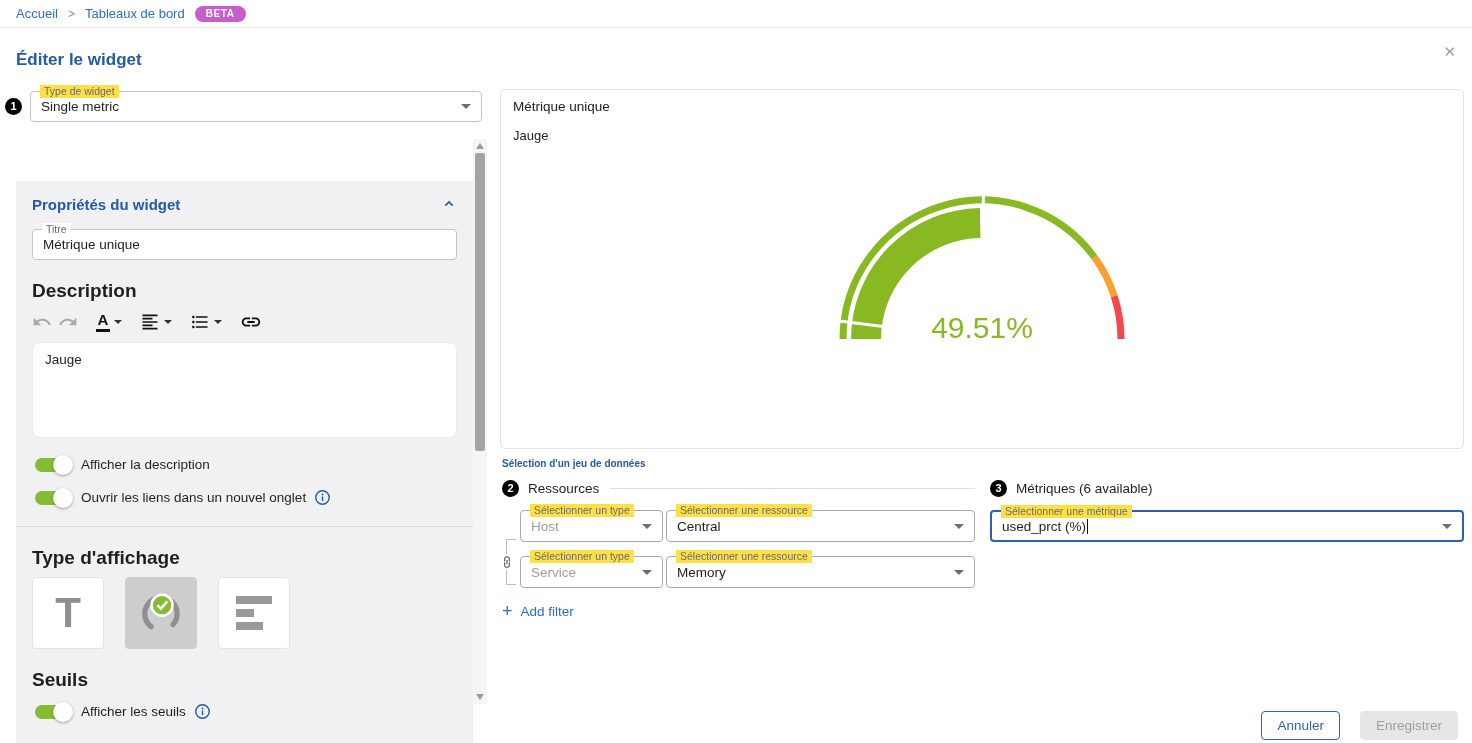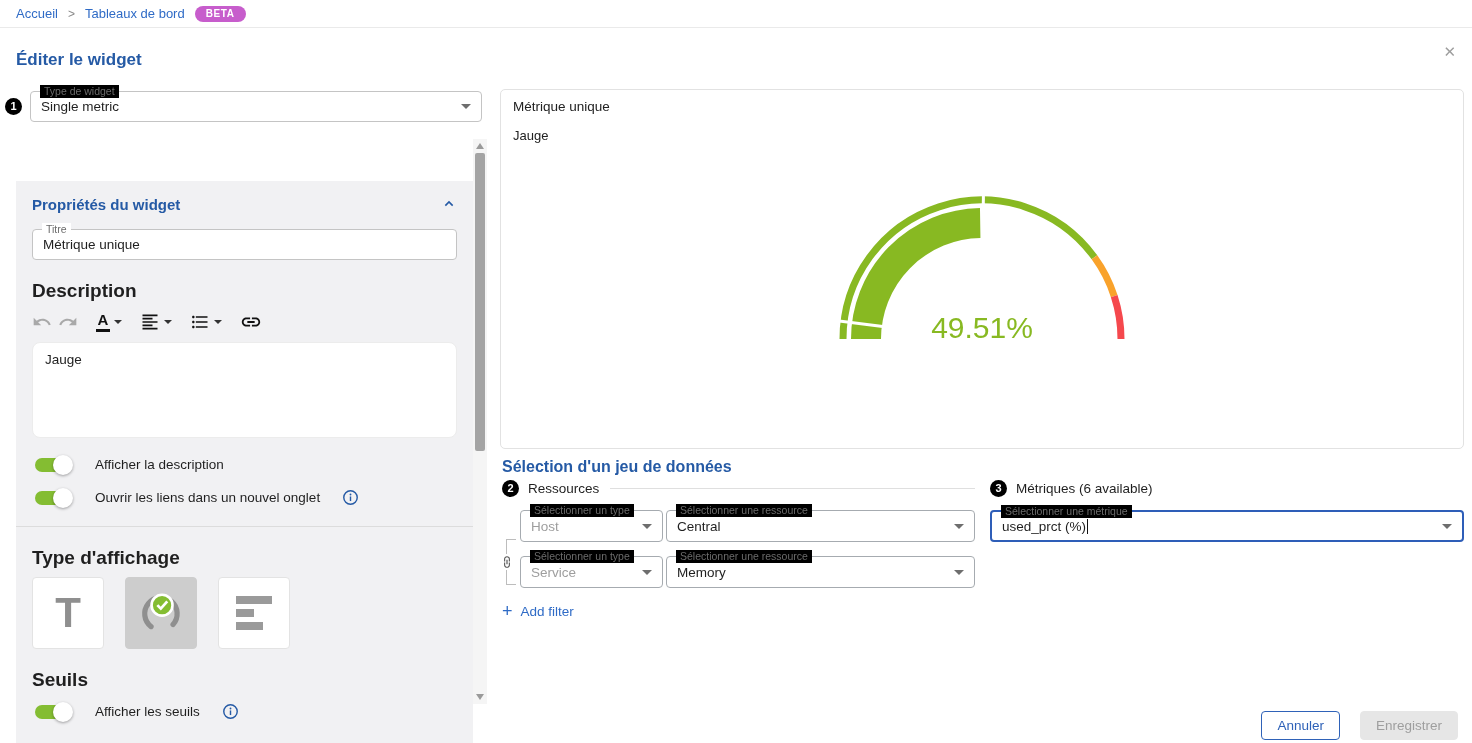--- a/index.html
+++ b/index.html
@@ -17,21 +17,21 @@
                padding:3px 11px; border-radius:11px; line-height:1; }
   
   .editor { position:relative; height:716px; border-top:1px solid #eaeaea; }
   .editor-title { position:absolute; left:16px; top:22px; font-size:17px; font-weight:bold; color:#255aa5; }
   .close-btn { position:absolute; right:16px; top:16px; color:#9e9e9e; font-size:15px; cursor:pointer; line-height:1; }
   .step-circle { width:17px; height:17px; border-radius:50%; background:#000; color:#fff; font-size:11px;
                  font-weight:bold; display:flex; align-items:center; justify-content:center; flex:none; line-height:1; }
   
   .mui-field { position:relative; border:1px solid #c4c4c4; border-radius:4px; background:#fff; height:31px;
                display:flex; align-items:center; padding:0 10px; font-size:13.5px; cursor:pointer; }
-  .mui-field .flabel { position:absolute; top:-7px; left:9px; background:#000000; padding:0 4px; font-size:10.5px;
+  .mui-field .flabel { position:absolute; top:-7px; left:9px; background:#fde047; padding:0 4px; font-size:10.5px;
                        color:#6b6b6b; white-space:nowrap; line-height:1.2; cursor:default; }
   .caret { width:0; height:0; border-left:5px solid transparent; border-right:5px solid transparent;
            border-top:5px solid #6e6e6e; margin-left:auto; flex:none; }
   .type-row { position:absolute; left:5px; top:63px; width:477px; display:flex; align-items:center; gap:8px; }
   .type-row .mui-field { flex:1; }
   
   .left-panel { position:absolute; left:16px; top:111px; width:457px; height:565px; background:#f1f1f3;
                 padding:14px 16px 0 16px; overflow:hidden;margin-top:42px; }
   .section-head { display:flex; justify-content:space-between; align-items:center; height:18px; }
   .section-head .sh-title { color:#255aa5; font-weight:bold; font-size:15px; }
@@ -43,21 +43,21 @@
   .tb-btn { display:flex; align-items:center; cursor:pointer; margin-right:6px; }
   .tb-btn svg { display:block; }
   .tb-caret { width:0; height:0; border-left:4px solid transparent; border-right:4px solid transparent;
               border-top:4px solid #333; margin-left:4px; }
   .tb-gap { width:12px; }
   .a-icon { display:flex; flex-direction:column; align-items:center; }
   .a-icon .a-letter { font-size:15px; font-weight:bold; line-height:1; color:#111; }
   .a-icon .a-bar { width:14px; height:3px; background:#111; margin-top:2px; }
   .desc-box { margin-top:8px; background:#fff; border:1px solid #ececec; border-radius:8px; height:96px;
               padding:9px 12px; font-size:13.5px; color:#222; cursor:text; }
-  .toggle-row { display:flex; align-items:center; gap:26px; margin-top:16px; height:21px; }
+  .toggle-row { display:flex; align-items:center; gap:12px; margin-top:16px; height:21px; }
   .toggle-row + .toggle-row { margin-top:12px; }
   .switch { width:34px; height:14px; border-radius:7px; background:#84bd32; position:relative; flex:none;
             margin-left:3px; cursor:pointer; }
   .switch .knob { position:absolute; right:-4px; top:-3px; width:20px; height:20px; border-radius:50%;
                   background:#fff; box-shadow:0 1px 3px rgba(0,0,0,.35); }
   .toggle-label { font-size:13.5px; }
   .info-icon { display:flex; margin-left:-4px; cursor:pointer; }
   .panel-divider { height:1px; background:#dcdcdc; margin:18px -16px 16px -16px; }
   .dtype-row { display:flex; gap:21px; margin-top:8px; }
   .dtype-btn { width:72px; height:72px; border-radius:4px; background:#fff; border:1px solid #e3e3e3;
@@ -74,21 +74,21 @@
   .sb-arrow.up { top:4px; border-bottom:6px solid #9a9a9a; }
   .sb-arrow.down { bottom:4px; border-top:6px solid #9a9a9a; }
   .sb-thumb { position:absolute; left:2px; top:14px; width:10px; height:298px; background:#a4a4a4; border-radius:2px; cursor:grab; }
   
   .preview-box { position:absolute; left:500px; top:61px; width:964px; height:360px;
                  border:1px solid #e2e2e2; border-radius:5px; padding:9px 12px; }
   .preview-title { font-size:13.5px; color:#222; }
   .preview-desc { font-size:13px; color:#222; margin-top:14px; }
   .gauge-wrap { display:flex; justify-content:center; margin-top:44px;text-align:right; }
   
-  .dataset-heading { position:absolute; left:502px; top:430px; color:#255aa5; font-weight:bold; font-size:16px; }
+  .dataset-heading { position:absolute; left:502px; top:430px; color:#255aa5; font-weight:bold; font-size:10px; }
   .res-block { position:absolute; left:502px; top:451px; width:473px; }
   .met-block { position:absolute; left:990px; top:451px; width:474px; }
   .ds-header { display:flex; align-items:center; gap:9px; height:18px; font-size:13.5px; }
   .ds-line { flex:1; height:1px; background:#dfdfdf; margin-left:2px; }
   .res-rows { position:relative; margin-top:13px; padding-left:18px; }
   .res-row { display:flex; margin-bottom:14px; }
   .sel-type { width:143px; height:32px; border-color:#a6abb0; color:#9e9e9e; }
   .sel-res  { width:309px; height:32px; border-color:#a6abb0; margin-left:3px; }
   .elbow { position:absolute; left:4px; top:29px; width:10px; height:46px;
            border:1px solid #bdbdbd; border-right:none; }

